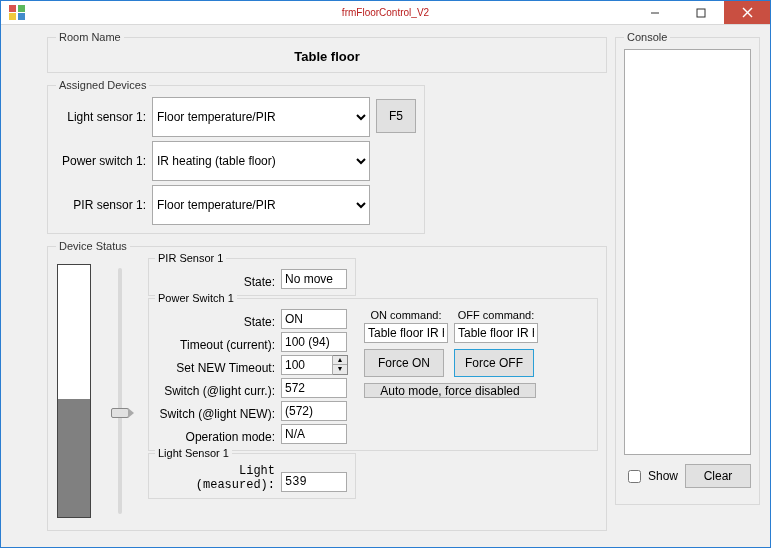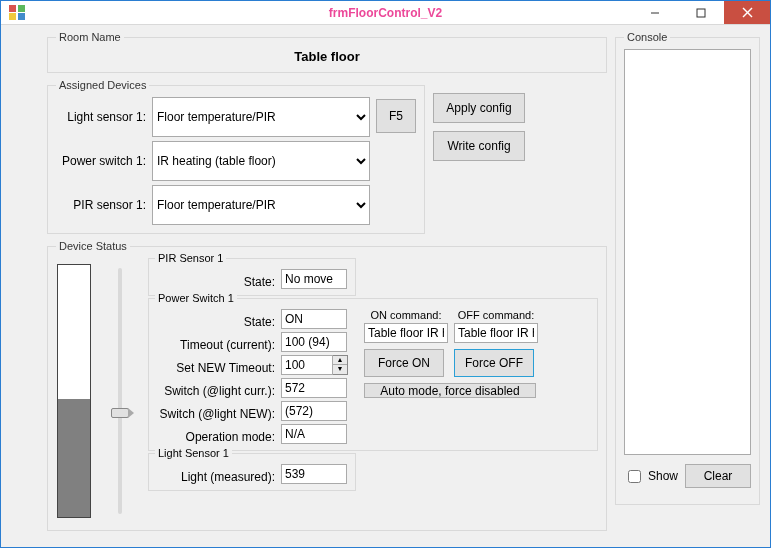--- a/index.html
+++ b/index.html
@@ -36,23 +36,22 @@
   }
   .win-icon .sq { width:7px; height:7px; }
   .win-icon .r { background:#d9534f; }
   .win-icon .y { background:#f0c93d; }
   .win-icon .g { background:#5cb85c; }
   .win-icon .b { background:#428bca; }
   .title {
     position:absolute;
     left:50%;
     transform:translateX(-50%);
-    font-size:12px;
-    color:#ec4899;
-    font-weight:bold;
+    font-size:10px;
+    color:#b91c1c;
   }
   .win-btns {
     margin-left:auto;
     display:flex;
     height:100%;
   }
   .win-btn {
     width:46px;
     display:flex;
     align-items:center;
@@ -254,24 +253,20 @@
                     <option>Floor temperature/PIR</option>
                   </select>
                 </div>
               </div>
               <div style="display:flex; align-items:flex-start; padding-top:2px; padding-left:6px;">
                 <button class="btn" style="width:40px; height:34px;">F5</button>
               </div>
             </div>
           </fieldset>
 
-          <div style="display:flex; flex-direction:column; gap:8px; margin-top:14px;">
-            <button class="btn" style="width:92px; height:30px;">Apply config</button>
-            <button class="btn" style="width:92px; height:30px;">Write config</button>
-          </div>
         </div>
 
         <fieldset style="padding-bottom:12px;">
           <legend>Device Status</legend>
           <div class="ds-outer">
             <div class="bar-col">
               <div class="bar">
                 <div class="bar-fill"></div>
               </div>
             </div>
@@ -338,21 +333,21 @@
                       <button class="btn">Force ON</button>
                       <button class="btn highlighted">Force OFF</button>
                     </div>
                     <button class="btn auto-btn">Auto mode, force disabled</button>
                   </div>
                 </div>
               </div>
 
               <div class="mini-group" style="width:208px;">
                 <span class="mini-legend">Light Sensor 1</span>
-                <div class="kv" style="margin-top:-8px; margin-bottom:0;">
+                <div class="kv" style="margin-top:-8px; margin-bottom:0;font-family:Liberation Mono, monospace;">
                   <label>Light (measured):</label>
                   <input class="fld" readonly="" value="539" style="">
                 </div>
               </div>
 
             </div>
           </div>
         </fieldset>
 
       </div>

